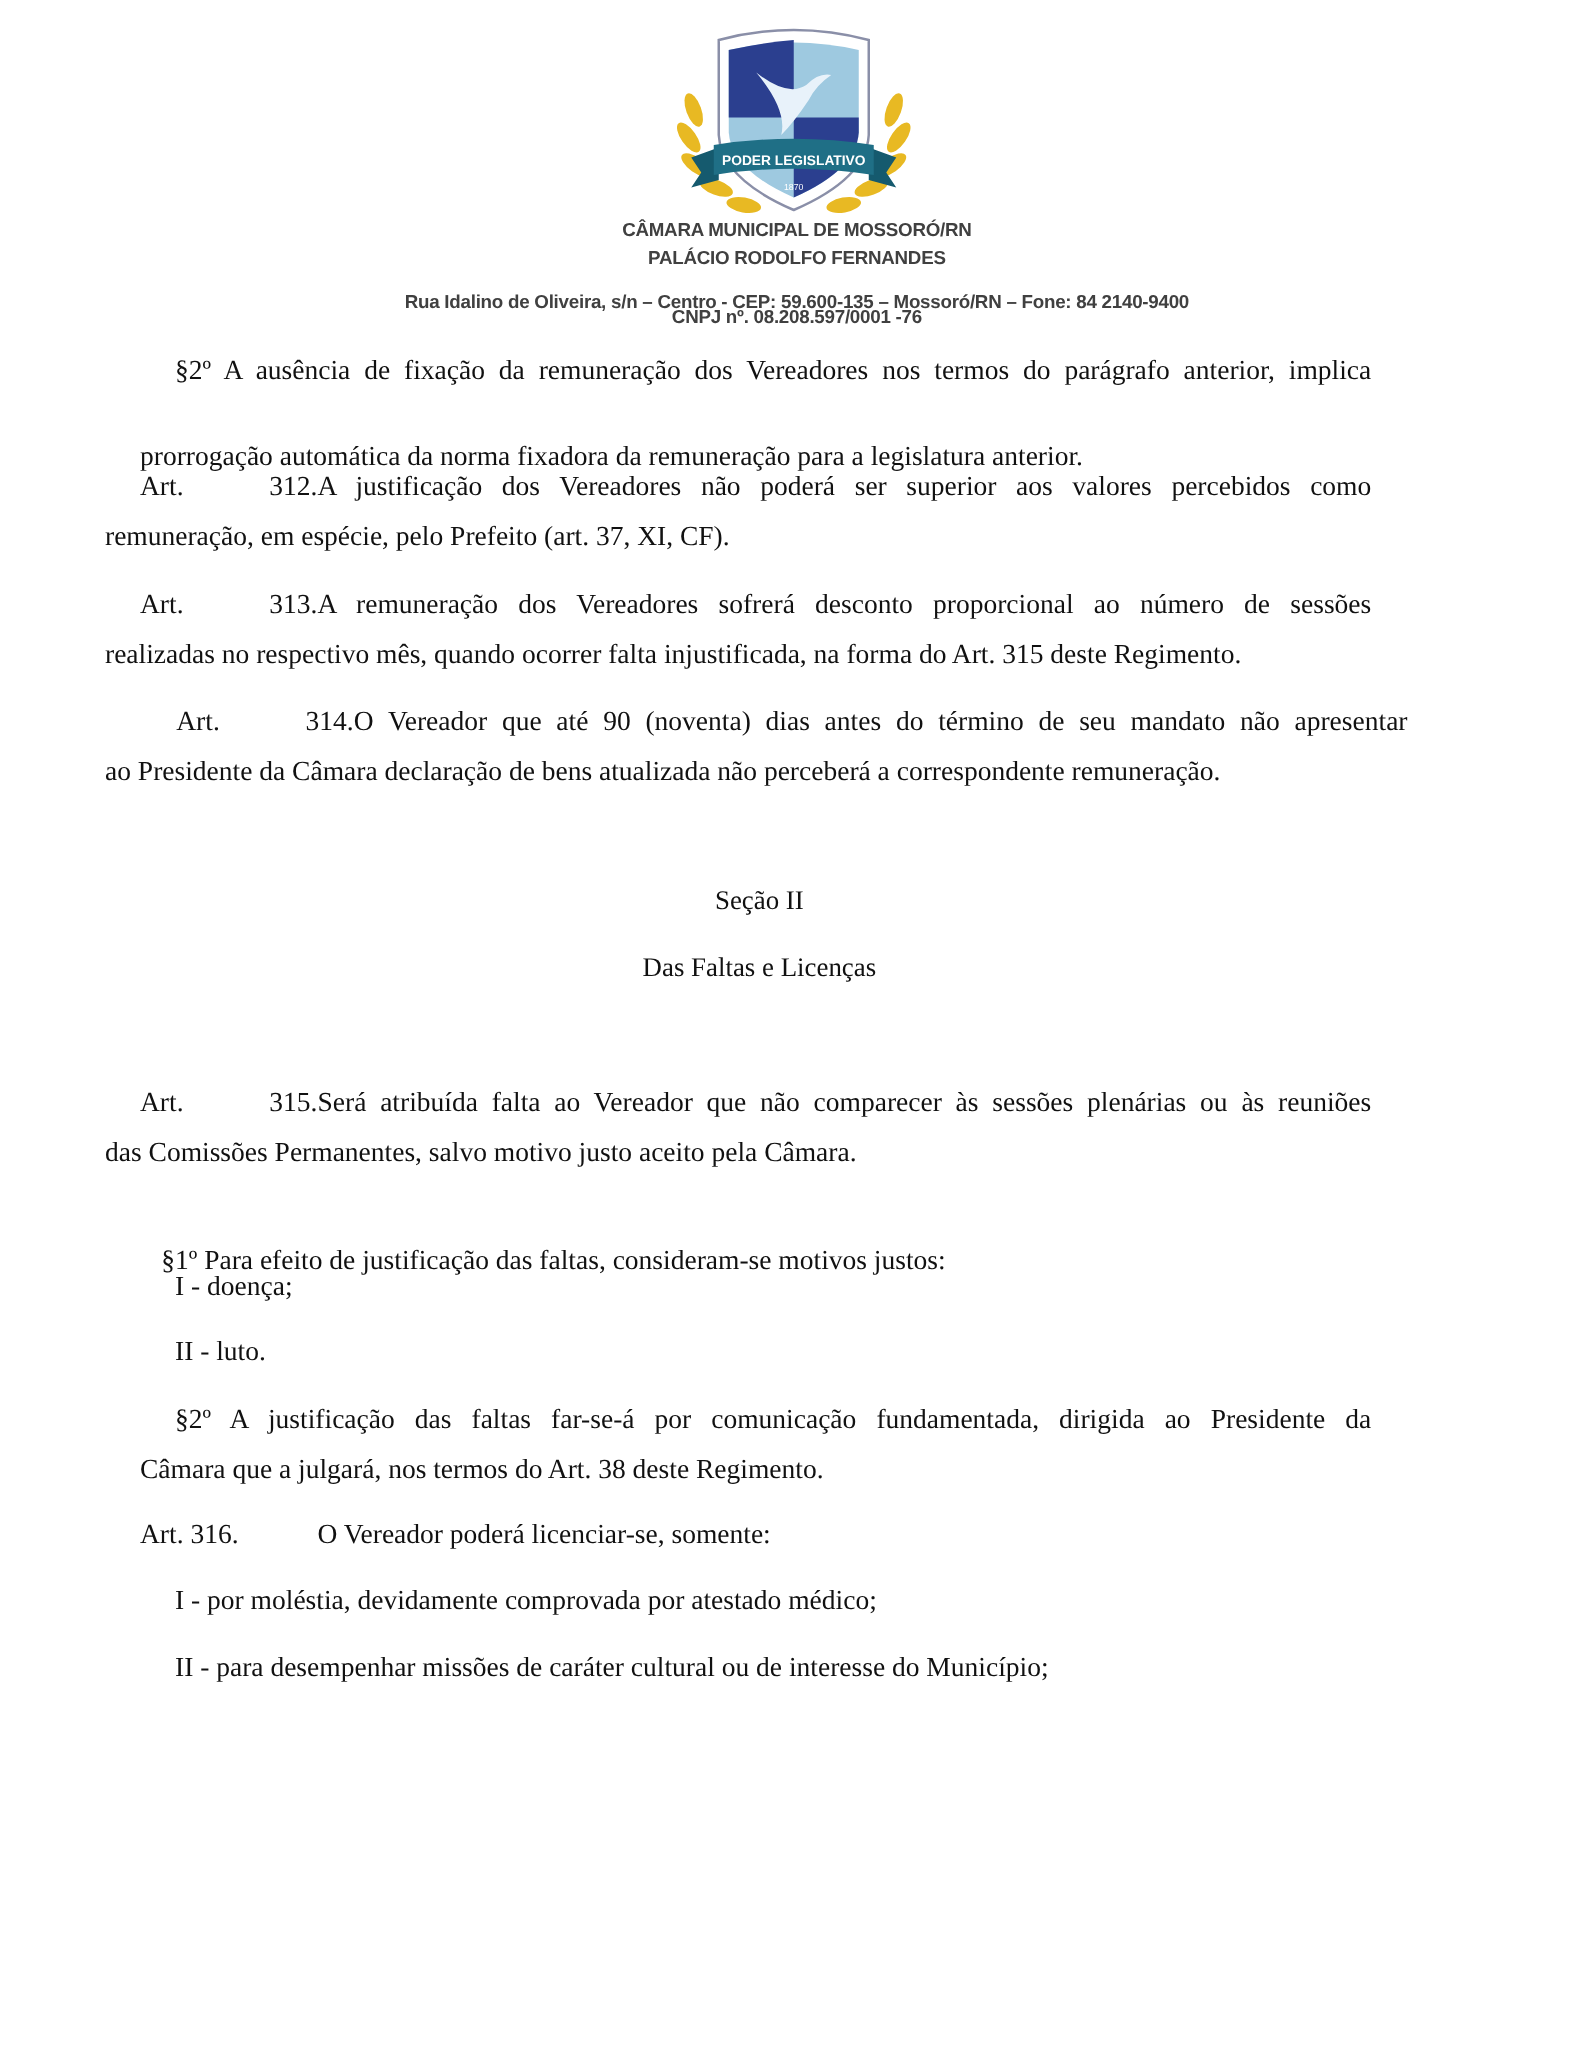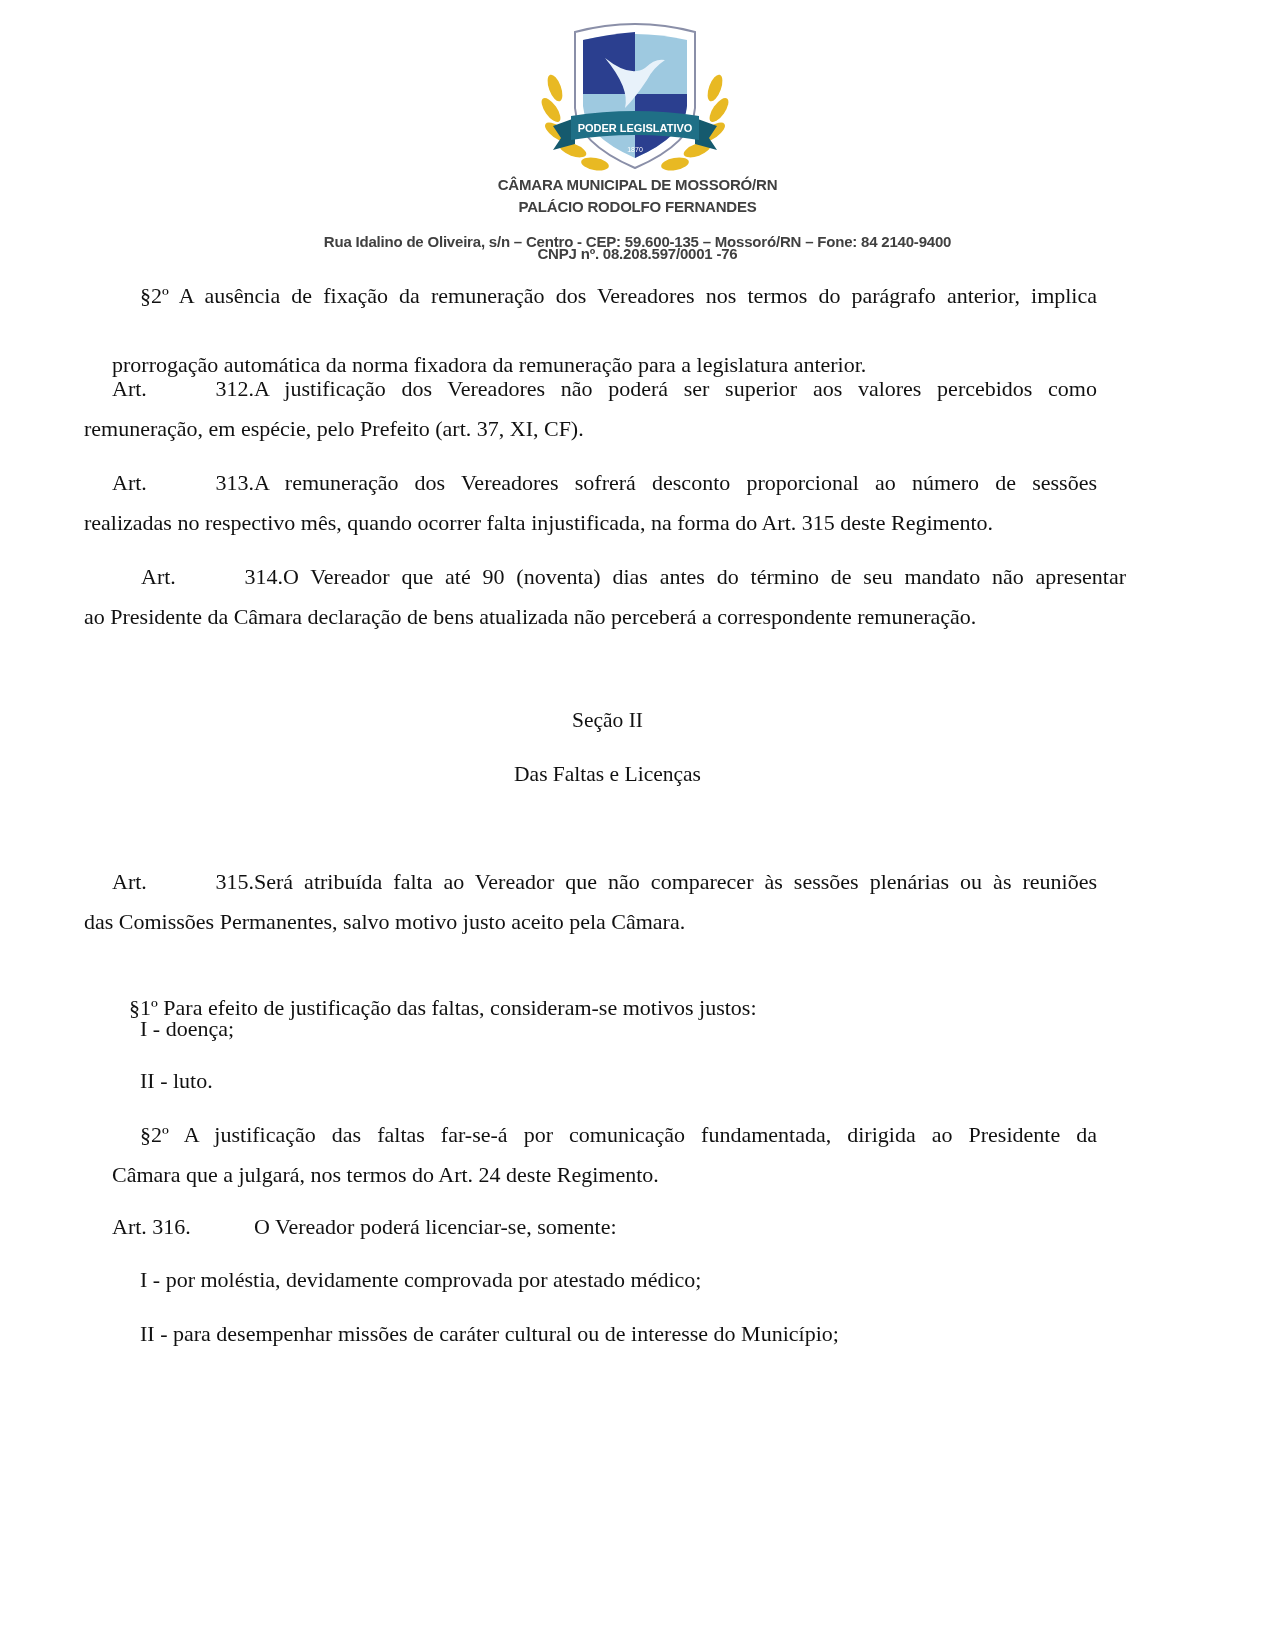--- a/index.html
+++ b/index.html
@@ -75,20 +75,20 @@
   <div class="p just" style="left:112px; top:868px; width:985px;">
     <span class="art-num">Art. 315.</span><span>Será atribuída falta ao Vereador que não comparecer às sessões plenárias ou às reuniões</span>
   </div>
   <div class="p" style="left:84px; top:908px;">das Comissões Permanentes, salvo motivo justo aceito pela Câmara.</div>
 
   <div class="p" style="left:129px; top:962px;margin-top:32px;">§1º Para efeito de justificação das faltas, consideram-se motivos justos:</div>
   <div class="p" style="left:140px; top:1015px;">I - doença;</div>
   <div class="p" style="left:140px; top:1067px;">II - luto.</div>
 
   <div class="p just" style="left:140px; top:1121px; width:957px;">§2º A justificação das faltas far-se-á por comunicação fundamentada, dirigida ao Presidente da</div>
-  <div class="p" style="left:112px; top:1161px;">Câmara que a julgará, nos termos do Art. 24 deste Regimento.</div>
+  <div class="p" style="left:112px; top:1161px;">Câmara que a julgará, nos termos do Art. 38 deste Regimento.</div>
 
   <div class="p" style="left:112px; top:1213px;">
     <span class="art-num">Art. 316.</span><span>O Vereador poderá licenciar-se, somente:</span>
   </div>
   <div class="p" style="left:140px; top:1266px;">I - por moléstia, devidamente comprovada por atestado médico;</div>
   <div class="p" style="left:140px; top:1320px;">II - para desempenhar missões de caráter cultural ou de interesse do Município;</div>
 </div>
 
 </body></html>

